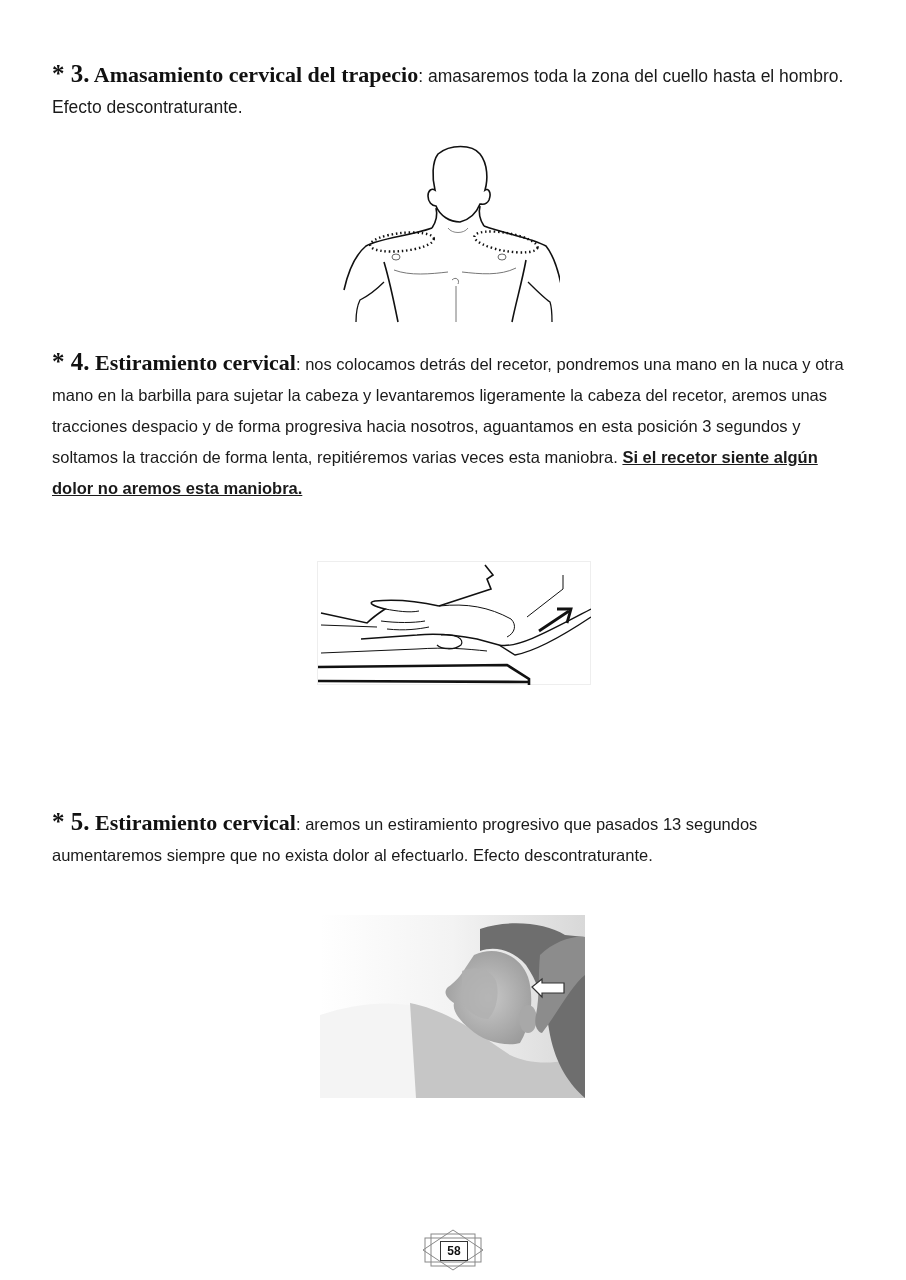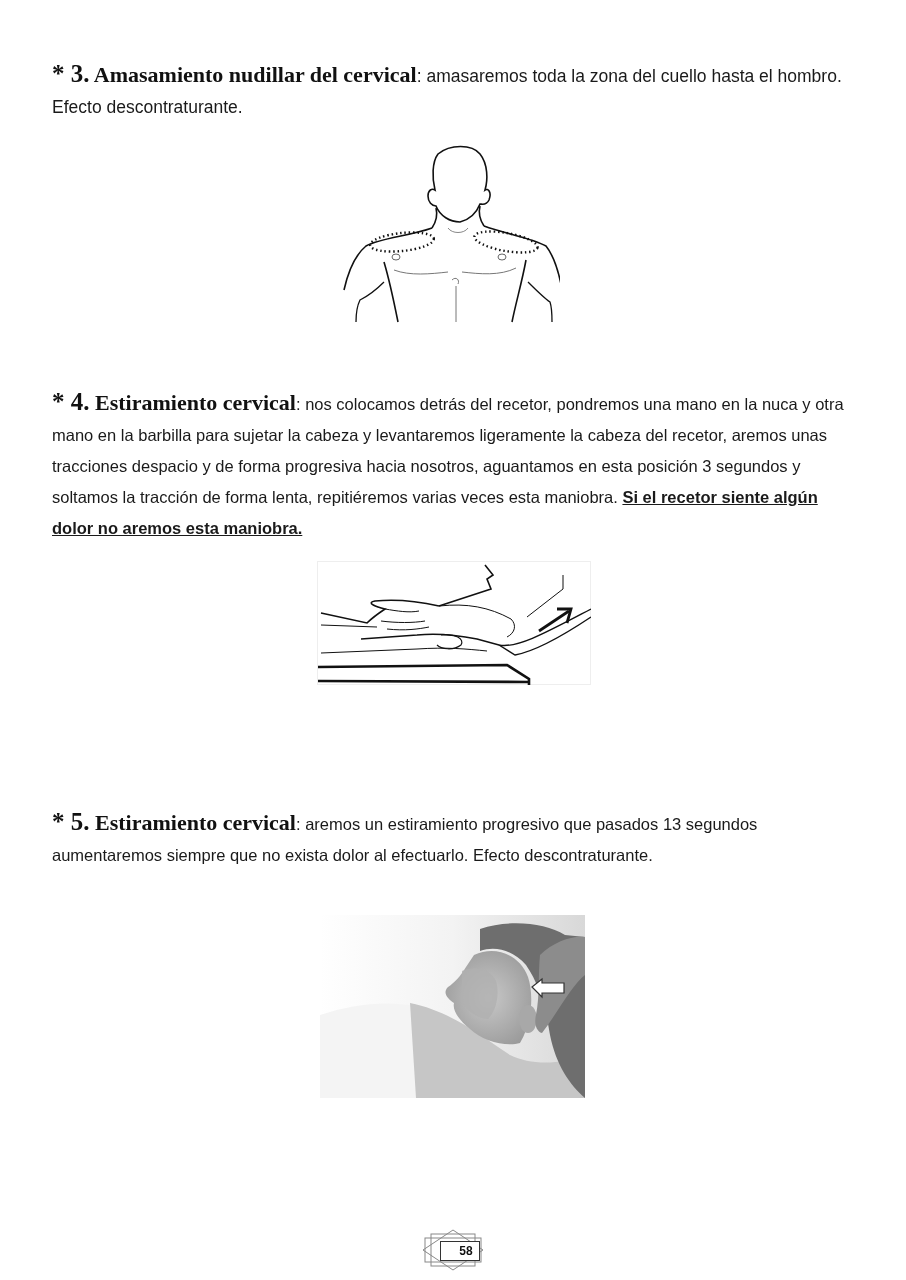--- a/index.html
+++ b/index.html
@@ -13,28 +13,28 @@
     font-family: "Liberation Serif", serif; font-weight: bold; font-size: 22px; color: #111;
   }
   .head .num { font-size: 25px; }
   .warn { font-weight: bold; text-decoration: underline; }
   .figure { position: absolute; }
   .figure svg { display: block; }
   .page-num-box { position: absolute; left: 421px; top: 1229px; width: 64px; height: 42px; }
   .page-num {
     position: absolute; left: 440px; top: 1241px; width: 26px; height: 18px;
     border: 1px solid #333; background: #fff; text-align: center;
-    font-family: "Liberation Sans", sans-serif; font-weight: bold; font-size: 12px; line-height: 18px; color: #111; padding-left: 12px;
+    font-family: "Liberation Sans", sans-serif; font-weight: bold; font-size: 12px; line-height: 18px; color: #111;
   }
 </style>
 </head>
 <body>
 
 <div class="para" style="top:58px;">
-  <span class="head"><span class="num">* 3.</span> <span>Amasamiento nudillar del cervical</span></span><span>:</span><span> amasaremos toda la zona del cuello hasta el hombro. Efecto descontraturante.</span>
+  <span class="head"><span class="num">* 3.</span> <span>Amasamiento cervical del trapecio</span></span><span>:</span><span> amasaremos toda la zona del cuello hasta el hombro. Efecto descontraturante.</span>
 </div>
 
 <div class="figure" style="left:340px; top:142px; width:220px; height:185px;">
   <svg width="220" height="185" viewBox="0 0 220 185" fill="none" stroke="#111" stroke-width="1.6">
 
     <path d="M98 12 C110 2 132 2 140 12 C148 22 148 38 145 48 C148 46 152 50 149 58 C146 64 142 62 140 62 C136 72 128 78 120 80 C110 80 100 74 96 64 C92 64 88 60 88 54 C88 48 92 46 95 48 C92 36 92 20 98 12 Z"></path>
 
     <path d="M96 66 C98 74 96 80 92 86"></path>
     <path d="M140 64 C138 72 140 78 144 84"></path>
     <path d="M108 86 C112 92 124 92 128 86" stroke="#888" stroke-width="1"></path>
@@ -52,21 +52,21 @@
 
     <path d="M54 128 C70 134 90 132 108 130" stroke="#777" stroke-width="1"></path>
     <path d="M122 130 C140 132 160 134 176 126" stroke="#777" stroke-width="1"></path>
     <ellipse cx="56" cy="115" rx="4" ry="3" stroke="#666" stroke-width="1"></ellipse>
     <ellipse cx="162" cy="115" rx="4" ry="3" stroke="#666" stroke-width="1"></ellipse>
     <path d="M112 138 C116 134 120 138 118 142" stroke="#777" stroke-width="1"></path>
     <path d="M116 144 L116 180" stroke="#777" stroke-width="1"></path>
   </svg>
 </div>
 
-<div class="para small" style="top:346px;margin-top:40px;">
+<div class="para small" style="top:346px;">
   <span class="head"><span class="num">* 4.</span> <span>Estiramiento cervical</span></span><span>:</span><span> nos colocamos detrás del recetor, pondremos una mano en la nuca y otra mano en la barbilla para sujetar la cabeza y levantaremos ligeramente la cabeza del recetor, aremos unas tracciones despacio y de forma progresiva hacia nosotros, aguantamos en esta posición 3 segundos y soltamos la tracción de forma lenta, repitiéremos varias veces esta maniobra. </span><span class="warn">Si el recetor siente algún dolor no aremos esta maniobra.</span>
 </div>
 
 <div class="figure" style="left:317px; top:561px; width:274px; height:124px;">
   <svg width="274" height="124" viewBox="0 0 274 124" fill="none" stroke="#111" stroke-width="1.6">
     <rect x="0.5" y="0.5" width="273" height="123" stroke="#eee" stroke-width="1"></rect>
 
     <path d="M1 106 L190 104 L212 118 L212 124" stroke-width="2.6"></path>
     <path d="M1 120 L212 121" stroke-width="2.6"></path>
 

